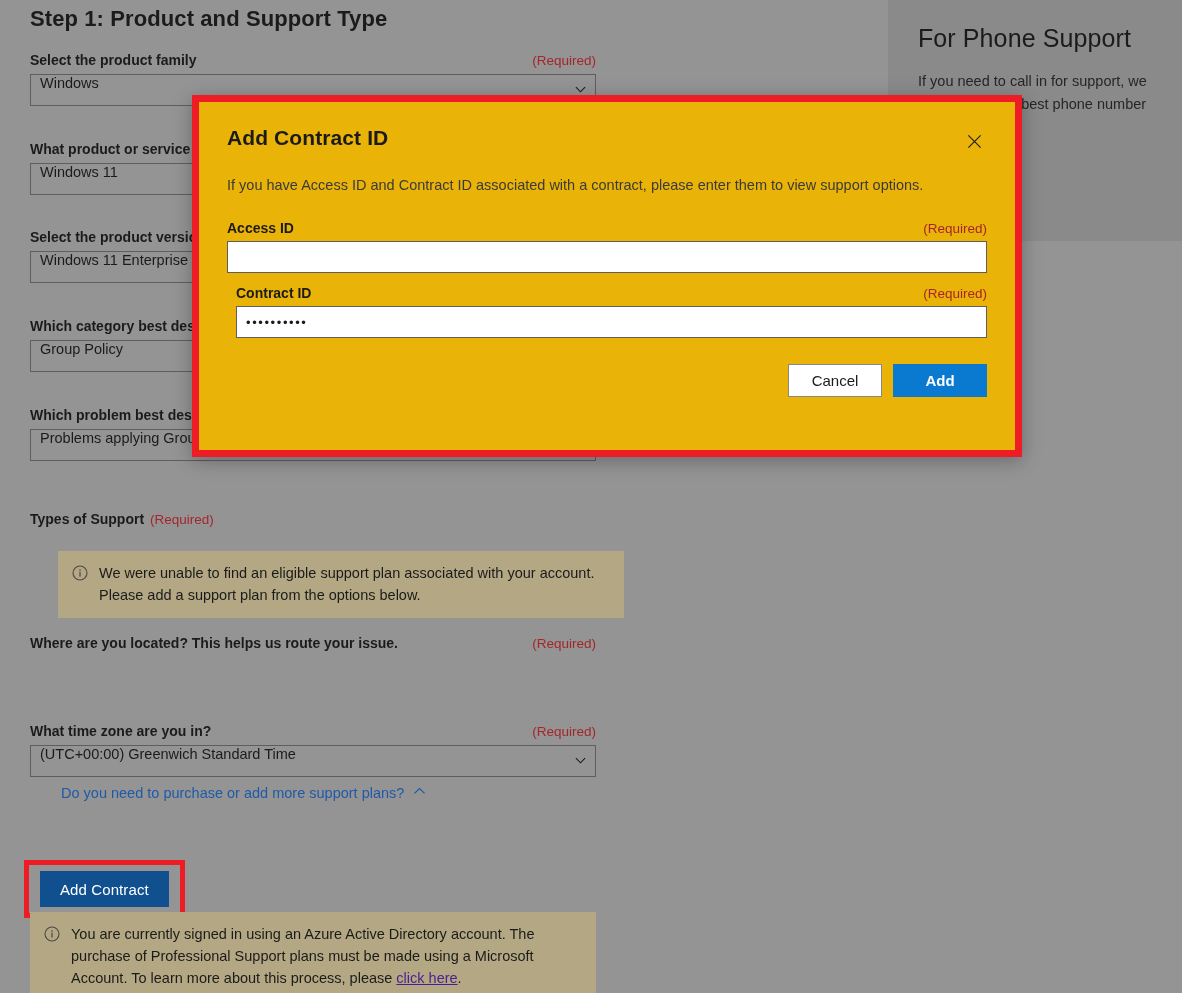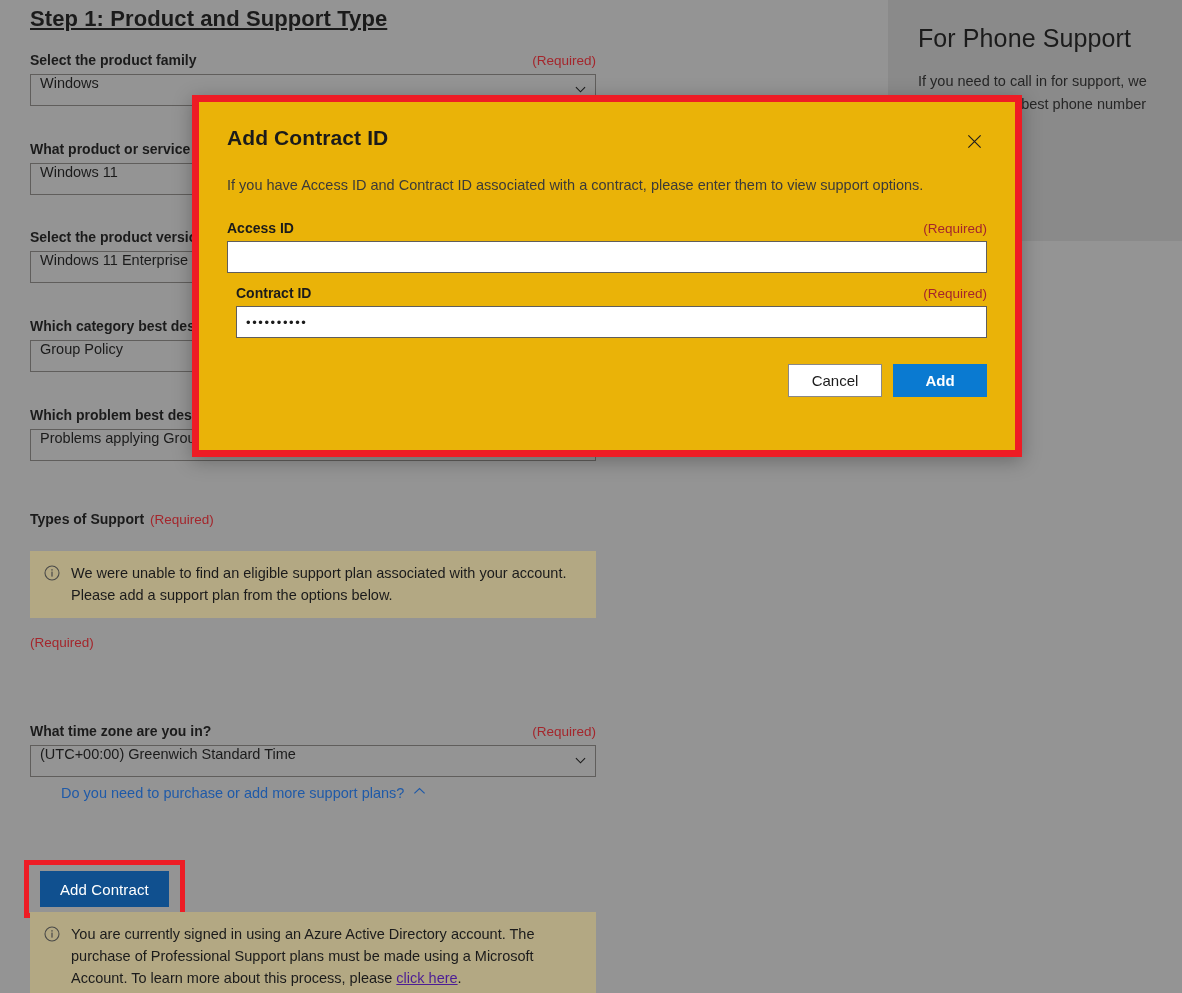--- a/index.html
+++ b/index.html
@@ -68,21 +68,20 @@
     padding: 0;
   }
   .step-title {
     position: absolute;
     left: 30px;
     top: 6px;
     font-size: 22px;
     font-weight: 600;
     color: #1b1b1b;
     letter-spacing: 0.1px;
-    text-decoration: underline;
   }
   .field {
     position: absolute;
     left: 30px;
     width: 566px;
   }
   .field-label-row {
     display: flex;
     justify-content: space-between;
     align-items: baseline;
@@ -391,33 +390,34 @@
               <path d="M1 3.5 L6 8.5 L11 3.5" fill="none" stroke="#1b1b1b" stroke-width="1.2"></path>
             </svg>
         </span>
       </div>
     </div>
 
     <div class="types-label">
       <span>Types of Support</span><span class="required">(Required)</span>
     </div>
 
-    <div class="banner" style="top:551px;">
+    <div class="banner" style="top:551px;margin-left:28px;">
       <span class="banner-icon">
         <svg viewBox="0 0 16 16" width="16" height="16">
           <circle cx="8" cy="8" r="7" fill="none" stroke="#4a4a48" stroke-width="1.1"></circle>
           <rect x="7.4" y="6.6" width="1.2" height="5" fill="#4a4a48"></rect>
           <rect x="7.4" y="4.1" width="1.2" height="1.5" fill="#4a4a48"></rect>
         </svg>
       </span>
       <span class="banner-text">We were unable to find an eligible support plan associated with your account. Please add a support plan from the options below.</span>
     </div>
 
     <div class="field" style="top:635px;">
       <div class="field-label-row">
+        <span class="field-label">Where are you located? This helps us route your issue.</span>
         <span class="required">(Required)</span>
       </div>
     </div>
 
     <div class="field" style="top:723px;">
       <div class="field-label-row">
         <span class="field-label">What time zone are you in?</span>
         <span class="required">(Required)</span>
       </div>
       <div class="select-box">

